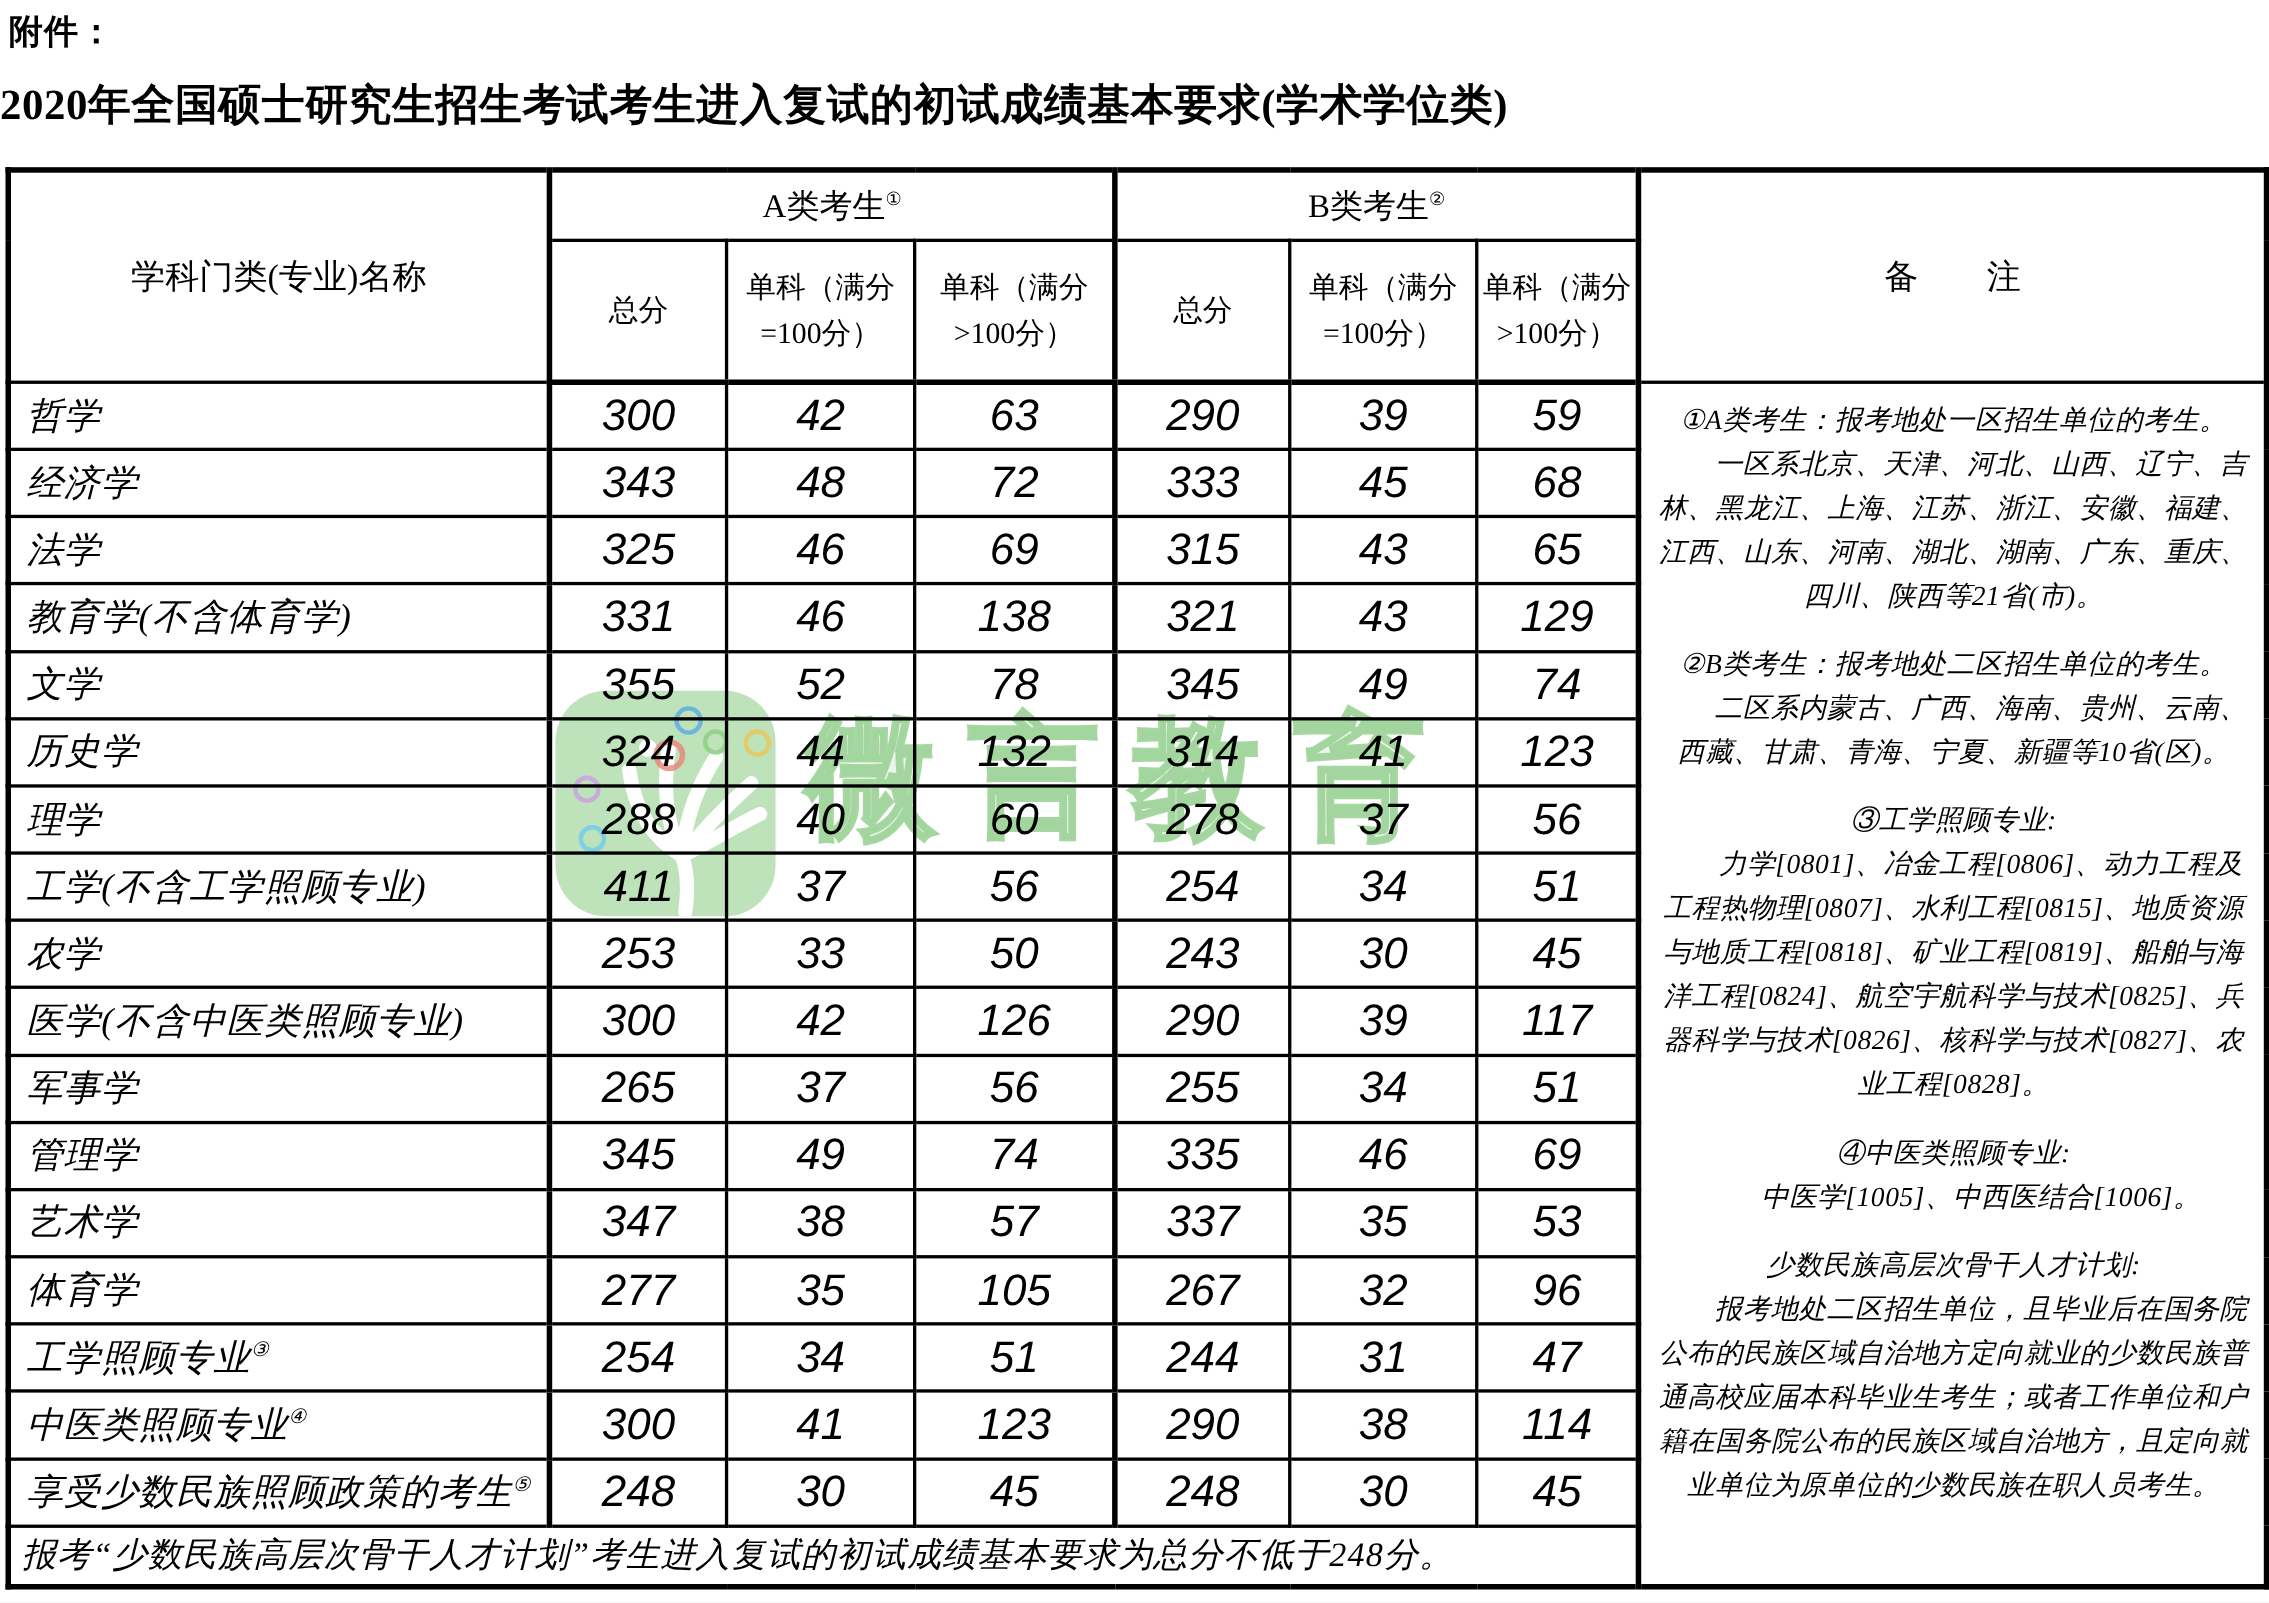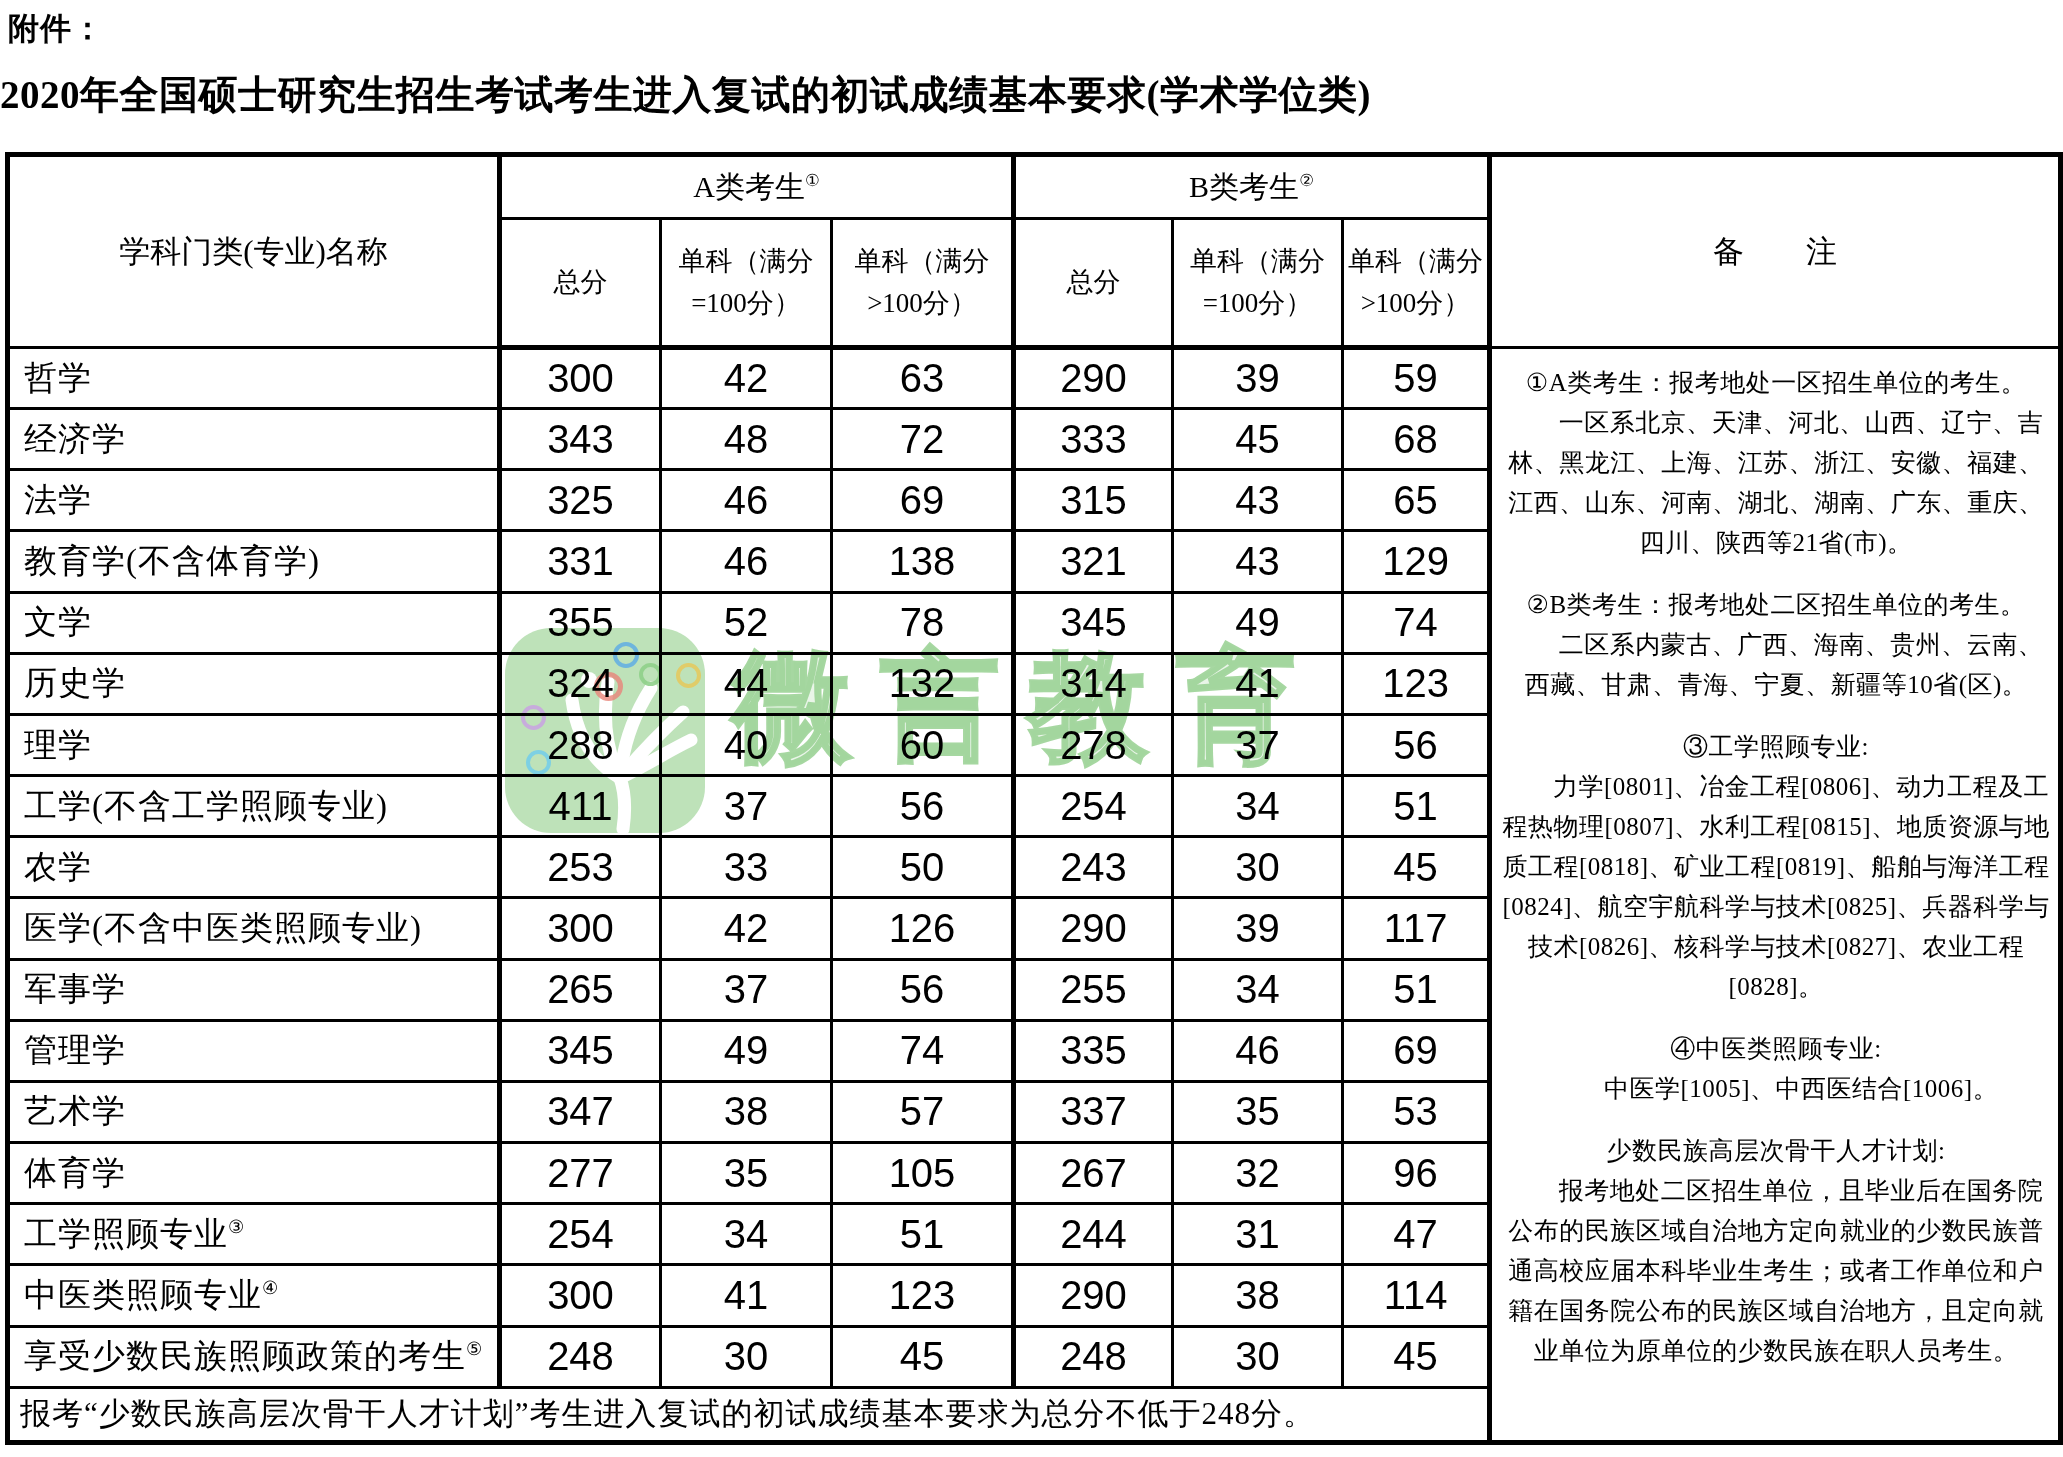--- a/index.html
+++ b/index.html
@@ -40,21 +40,21 @@
   }
   th,td{border:3px solid #000;padding:0 8px;background:transparent;}
   .thickL{border-left-width:5px;}
   thead tr.band{height:64px;}
   thead tr.subs{height:129px;}
   thead th{font-weight:normal;font-size:30px;text-align:center;vertical-align:middle;}
   thead tr.band th{border-bottom-width:2px;}
   thead tr.subs th{border-bottom-width:5px;font-size:27px;line-height:1.55;padding:0 2px;}
   th.name-h,th.remarks-h{border-bottom-width:5px;font-size:31px;}
   sup{font-size:0.55em;vertical-align:super;}
-  tbody tr{height:61px;}
+  tbody tr{height:61px;font-style:italic;}
   td.name-cell{font-size:33px;text-align:left;padding-left:14px;vertical-align:middle;letter-spacing:1px;}
   td.num{font-family:"Liberation Sans",sans-serif;font-size:40px;text-align:center;vertical-align:middle;}
   td.remarks{
     vertical-align:top;text-align:center;padding:14px 8px 0 10px;
     font-size:25px;line-height:40px;letter-spacing:0.5px;
   }
   td.remarks p{margin:0;}
   td.remarks p.r-body{text-indent:2em;margin:0 0 22px 0;}
   td.remarks p.r-body:last-child{margin-bottom:16px;}
   tr.footer-row{height:55px;}

